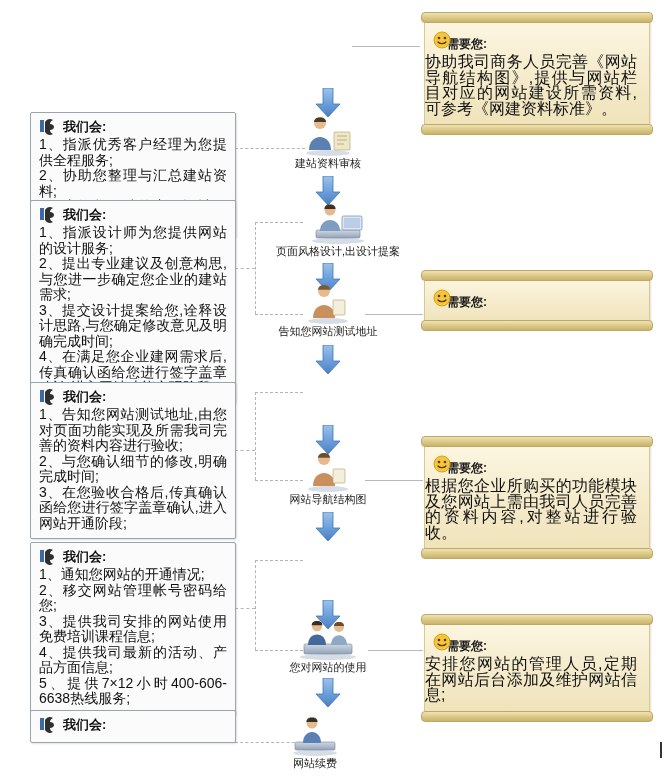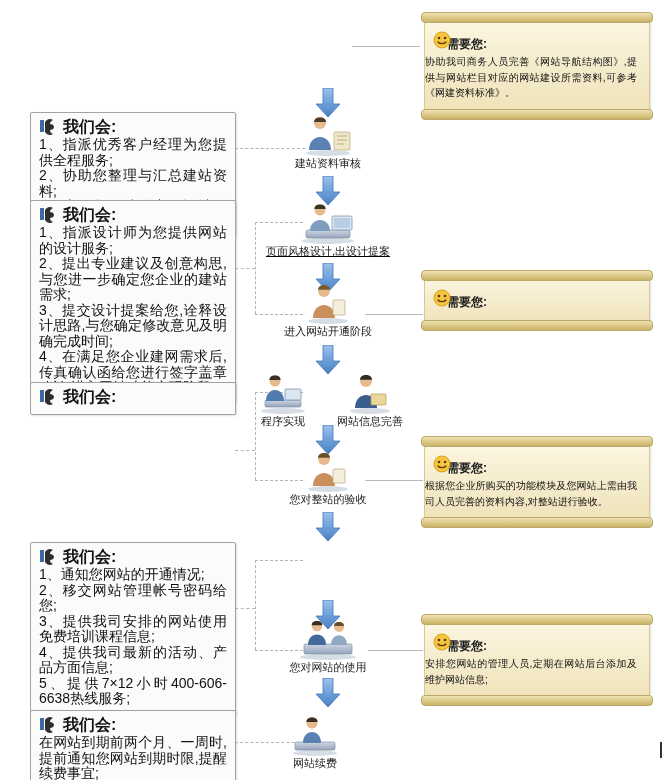--- a/index.html
+++ b/index.html
@@ -49,21 +49,21 @@
   .left-box {
     position: absolute;
     border: 1px solid #9aa5ae;
     background: #fbfbfb;
     border-radius: 2px;
     box-shadow: 1px 1px 2px rgba(0,0,0,0.12);
     padding: 6px 8px 7px 8px;
     box-sizing: border-box;
   }
   .left-title {
-    font-size: 16px;
+    font-size: 13px;
     font-weight: bold;
     color: #111;
     margin: 0 0 2px 24px;
     line-height: 16px;
   }
   .left-body {
     font-size: 14px;
     color: #111;
     line-height: 15.5px;
     margin: 0;
@@ -102,21 +102,21 @@
   .scroll-cap.top { top: -5px; }
   .scroll-cap.bottom { bottom: -5px; }
   .scroll-title {
     font-size: 12px;
     font-weight: bold;
     color: #1a1a1a;
     margin: 0 0 2px 22px;
     line-height: 15px;
   }
   .scroll-body {
-    font-size: 10px;
+    font-size: 16px;
     color: #111;
     line-height: 15.5px;
     margin: 0;
     text-align: justify;
   }
   .smiley {
     position: absolute;
     left: 8px;
     top: 14px;
     width: 18px;
@@ -214,21 +214,21 @@
       </svg>
     </div>
     <div class="node-label">建站资料审核</div>
   </div>
   <div class="arrow" style="left:315px; top:176px;">
     <svg width="26" height="30" viewBox="0 0 26 30">
         <path d="M8 0h10v16h7L13 29 1 16h7z" fill="url(#arrowgrad)" stroke="#3f73b5" stroke-width="0.8"></path>
       </svg>
   </div>
 
-  <div class="node" style="left:253px; top:200px;text-decoration:underline;">
+  <div class="node" style="left:263px; top:200px;">
     <div class="icon-box">
       <svg width="72" height="44" viewBox="0 0 72 44">
         <ellipse cx="36" cy="41" rx="26" ry="3" fill="#d7dde5"></ellipse>
         <rect x="14" y="30" width="44" height="8" rx="1.5" fill="url(#deskgrad)" stroke="#7f8fa4" stroke-width="0.7"></rect>
         <rect x="40" y="16" width="20" height="14" rx="1.5" fill="#dce6f2" stroke="#8294ab" stroke-width="0.8"></rect>
         <rect x="42" y="18" width="16" height="10" fill="#b7cee6"></rect>
         <circle cx="28" cy="10" r="5.5" fill="#e7b98e"></circle>
         <path d="M28 4.6c4 0 5.6 2 5.6 4.4H22.4c0-2.4 1.6-4.4 5.6-4.4z" fill="#3e3223"></path>
         <path d="M18 31c0-7 4.5-11 10-11s10 4 10 11z" fill="#7f9dc1"></path>
       </svg>
@@ -244,72 +244,47 @@
   <div class="node" style="left:253px; top:280px;">
     <div class="icon-box">
       <svg width="56" height="44" viewBox="0 0 56 44">
         <ellipse cx="28" cy="41" rx="20" ry="3" fill="#d7dde5"></ellipse>
         <circle cx="24" cy="11" r="6" fill="#e7b98e"></circle>
         <path d="M24 5c4.2 0 6 2.2 6 4.8H18c0-2.6 1.8-4.8 6-4.8z" fill="#7a5a2f"></path>
         <path d="M13 38c0-8 5-13 11-13s11 5 11 13z" fill="#c98f5d"></path>
         <rect x="33" y="20" width="12" height="15" rx="1" fill="#f4efdc" stroke="#b9a97c" stroke-width="0.7"></rect>
       </svg>
     </div>
-    <div class="node-label">进入网站开通阶段</div>
+    <div class="node-label">告知您网站测试地址</div>
   </div>
   <div class="arrow" style="left:315px; top:345px;">
     <svg width="26" height="30" viewBox="0 0 26 30">
         <path d="M8 0h10v16h7L13 29 1 16h7z" fill="url(#arrowgrad)" stroke="#3f73b5" stroke-width="0.8"></path>
       </svg>
   </div>
 
-  <div class="node" style="left:228px; top:370px; width:110px;">
-    <div class="icon-box">
-      <svg width="64" height="44" viewBox="0 0 64 44">
-        <ellipse cx="32" cy="41" rx="22" ry="3" fill="#d7dde5"></ellipse>
-        <rect x="14" y="30" width="36" height="7" rx="1.5" fill="url(#deskgrad)" stroke="#7f8fa4" stroke-width="0.7"></rect>
-        <rect x="34" y="19" width="16" height="11" rx="1" fill="#dbe6f3" stroke="#8294ab" stroke-width="0.8"></rect>
-        <circle cx="24" cy="11" r="5.5" fill="#e7b98e"></circle>
-        <path d="M24 5.6c4 0 5.6 2 5.6 4.4H18.4c0-2.4 1.6-4.4 5.6-4.4z" fill="#3a2f22"></path>
-        <path d="M15 31c0-7 4-11 9-11s9 4 9 11z" fill="#4f7bb0"></path>
-      </svg>
-    </div>
-    <div class="node-label">程序实现</div>
-  </div>
-
-  <div class="node" style="left:315px; top:370px; width:110px;">
-    <div class="icon-box">
-      <svg width="58" height="44" viewBox="0 0 58 44">
-        <ellipse cx="29" cy="41" rx="20" ry="3" fill="#d7dde5"></ellipse>
-        <circle cx="25" cy="11" r="6" fill="#e7b98e"></circle>
-        <path d="M25 5c4.2 0 6 2.2 6 4.8H19c0-2.6 1.8-4.8 6-4.8z" fill="#2f2a22"></path>
-        <path d="M14 38c0-8 5-13 11-13s11 5 11 13z" fill="#3a5f8c"></path>
-        <rect x="30" y="24" width="15" height="11" rx="1" fill="#e9d79b" stroke="#b59a52" stroke-width="0.7"></rect>
-      </svg>
-    </div>
-    <div class="node-label">网站信息完善</div>
-  </div>
+
 
   <div class="arrow" style="left:315px; top:425px;">
     <svg width="26" height="30" viewBox="0 0 26 30">
         <path d="M8 0h10v16h7L13 29 1 16h7z" fill="url(#arrowgrad)" stroke="#3f73b5" stroke-width="0.8"></path>
       </svg>
   </div>
 
   <div class="node" style="left:253px; top:448px;">
     <div class="icon-box">
       <svg width="56" height="44" viewBox="0 0 56 44">
         <ellipse cx="28" cy="41" rx="20" ry="3" fill="#d7dde5"></ellipse>
         <circle cx="24" cy="11" r="6" fill="#e7b98e"></circle>
         <path d="M24 5c4.2 0 6 2.2 6 4.8H18c0-2.6 1.8-4.8 6-4.8z" fill="#6b4f2c"></path>
         <path d="M13 38c0-8 5-13 11-13s11 5 11 13z" fill="#c98f5d"></path>
         <rect x="33" y="21" width="12" height="14" rx="1" fill="#f4efdc" stroke="#b9a97c" stroke-width="0.7"></rect>
       </svg>
     </div>
-    <div class="node-label">您对整站的验收</div>
+    <div class="node-label">网站导航结构图</div>
   </div>
   <div class="arrow" style="left:315px; top:512px;">
     <svg width="26" height="30" viewBox="0 0 26 30">
         <path d="M8 0h10v16h7L13 29 1 16h7z" fill="url(#arrowgrad)" stroke="#3f73b5" stroke-width="0.8"></path>
       </svg>
   </div>
 
   <div class="arrow" style="left:315px; top:600px;">
     <svg width="26" height="30" viewBox="0 0 26 30">
         <path d="M8 0h10v16h7L13 29 1 16h7z" fill="url(#arrowgrad)" stroke="#3f73b5" stroke-width="0.8"></path>
@@ -378,20 +353,23 @@
   </div>
 
   <div class="left-box" style="left:30px; top:382px; width:206px;">
     <span class="hand">
       <svg width="20" height="20" viewBox="0 0 20 20">
         <path d="M3 4h4v12H3z" fill="#3b6aa5"></path>
         <path d="M8 6c2-3 5-4 8-2-2 1-3 2-3 4 2 0 4 1 4 3s-2 3-4 3c0 2 1 3 3 4-3 2-6 1-8-2z" fill="#2f2f2f"></path>
       </svg>
     </span>
     <div class="left-title">我们会:</div>
+    <div class="left-body" style="white-space:pre-line">1、告知您网站测试地址,由您对页面功能实现及所需我司完善的资料内容进行验收;
+2、与您确认细节的修改,明确完成时间;
+3、在您验收合格后,传真确认函给您进行签字盖章确认,进入网站开通阶段;</div>
   </div>
 
   <div class="left-box" style="left:30px; top:542px; width:206px;">
     <span class="hand">
       <svg width="20" height="20" viewBox="0 0 20 20">
         <path d="M3 4h4v12H3z" fill="#3b6aa5"></path>
         <path d="M8 6c2-3 5-4 8-2-2 1-3 2-3 4 2 0 4 1 4 3s-2 3-4 3c0 2 1 3 3 4-3 2-6 1-8-2z" fill="#2f2f2f"></path>
       </svg>
     </span>
     <div class="left-title">我们会:</div>
@@ -403,21 +381,20 @@
   </div>
 
   <div class="left-box" style="left:30px; top:710px; width:206px;">
     <span class="hand">
       <svg width="20" height="20" viewBox="0 0 20 20">
         <path d="M3 4h4v12H3z" fill="#3b6aa5"></path>
         <path d="M8 6c2-3 5-4 8-2-2 1-3 2-3 4 2 0 4 1 4 3s-2 3-4 3c0 2 1 3 3 4-3 2-6 1-8-2z" fill="#2f2f2f"></path>
       </svg>
     </span>
     <div class="left-title">我们会:</div>
-    <div class="left-body" style="white-space:pre-line">在网站到期前两个月、一周时,提前通知您网站到期时限,提醒续费事宜;</div>
   </div>
 
   <div class="scroll-box" style="left:424px; top:16px; width:226px;">
     <div class="scroll-paper">
       <div class="scroll-cap top"></div>
       <div class="scroll-cap bottom"></div>
       <span class="smiley">
         <svg width="18" height="18" viewBox="0 0 18 18">
           <circle cx="9" cy="9" r="8" fill="#f5c542" stroke="#d8a310" stroke-width="1"></circle>
           <circle cx="6" cy="7" r="1.3" fill="#5a3b00"></circle>

